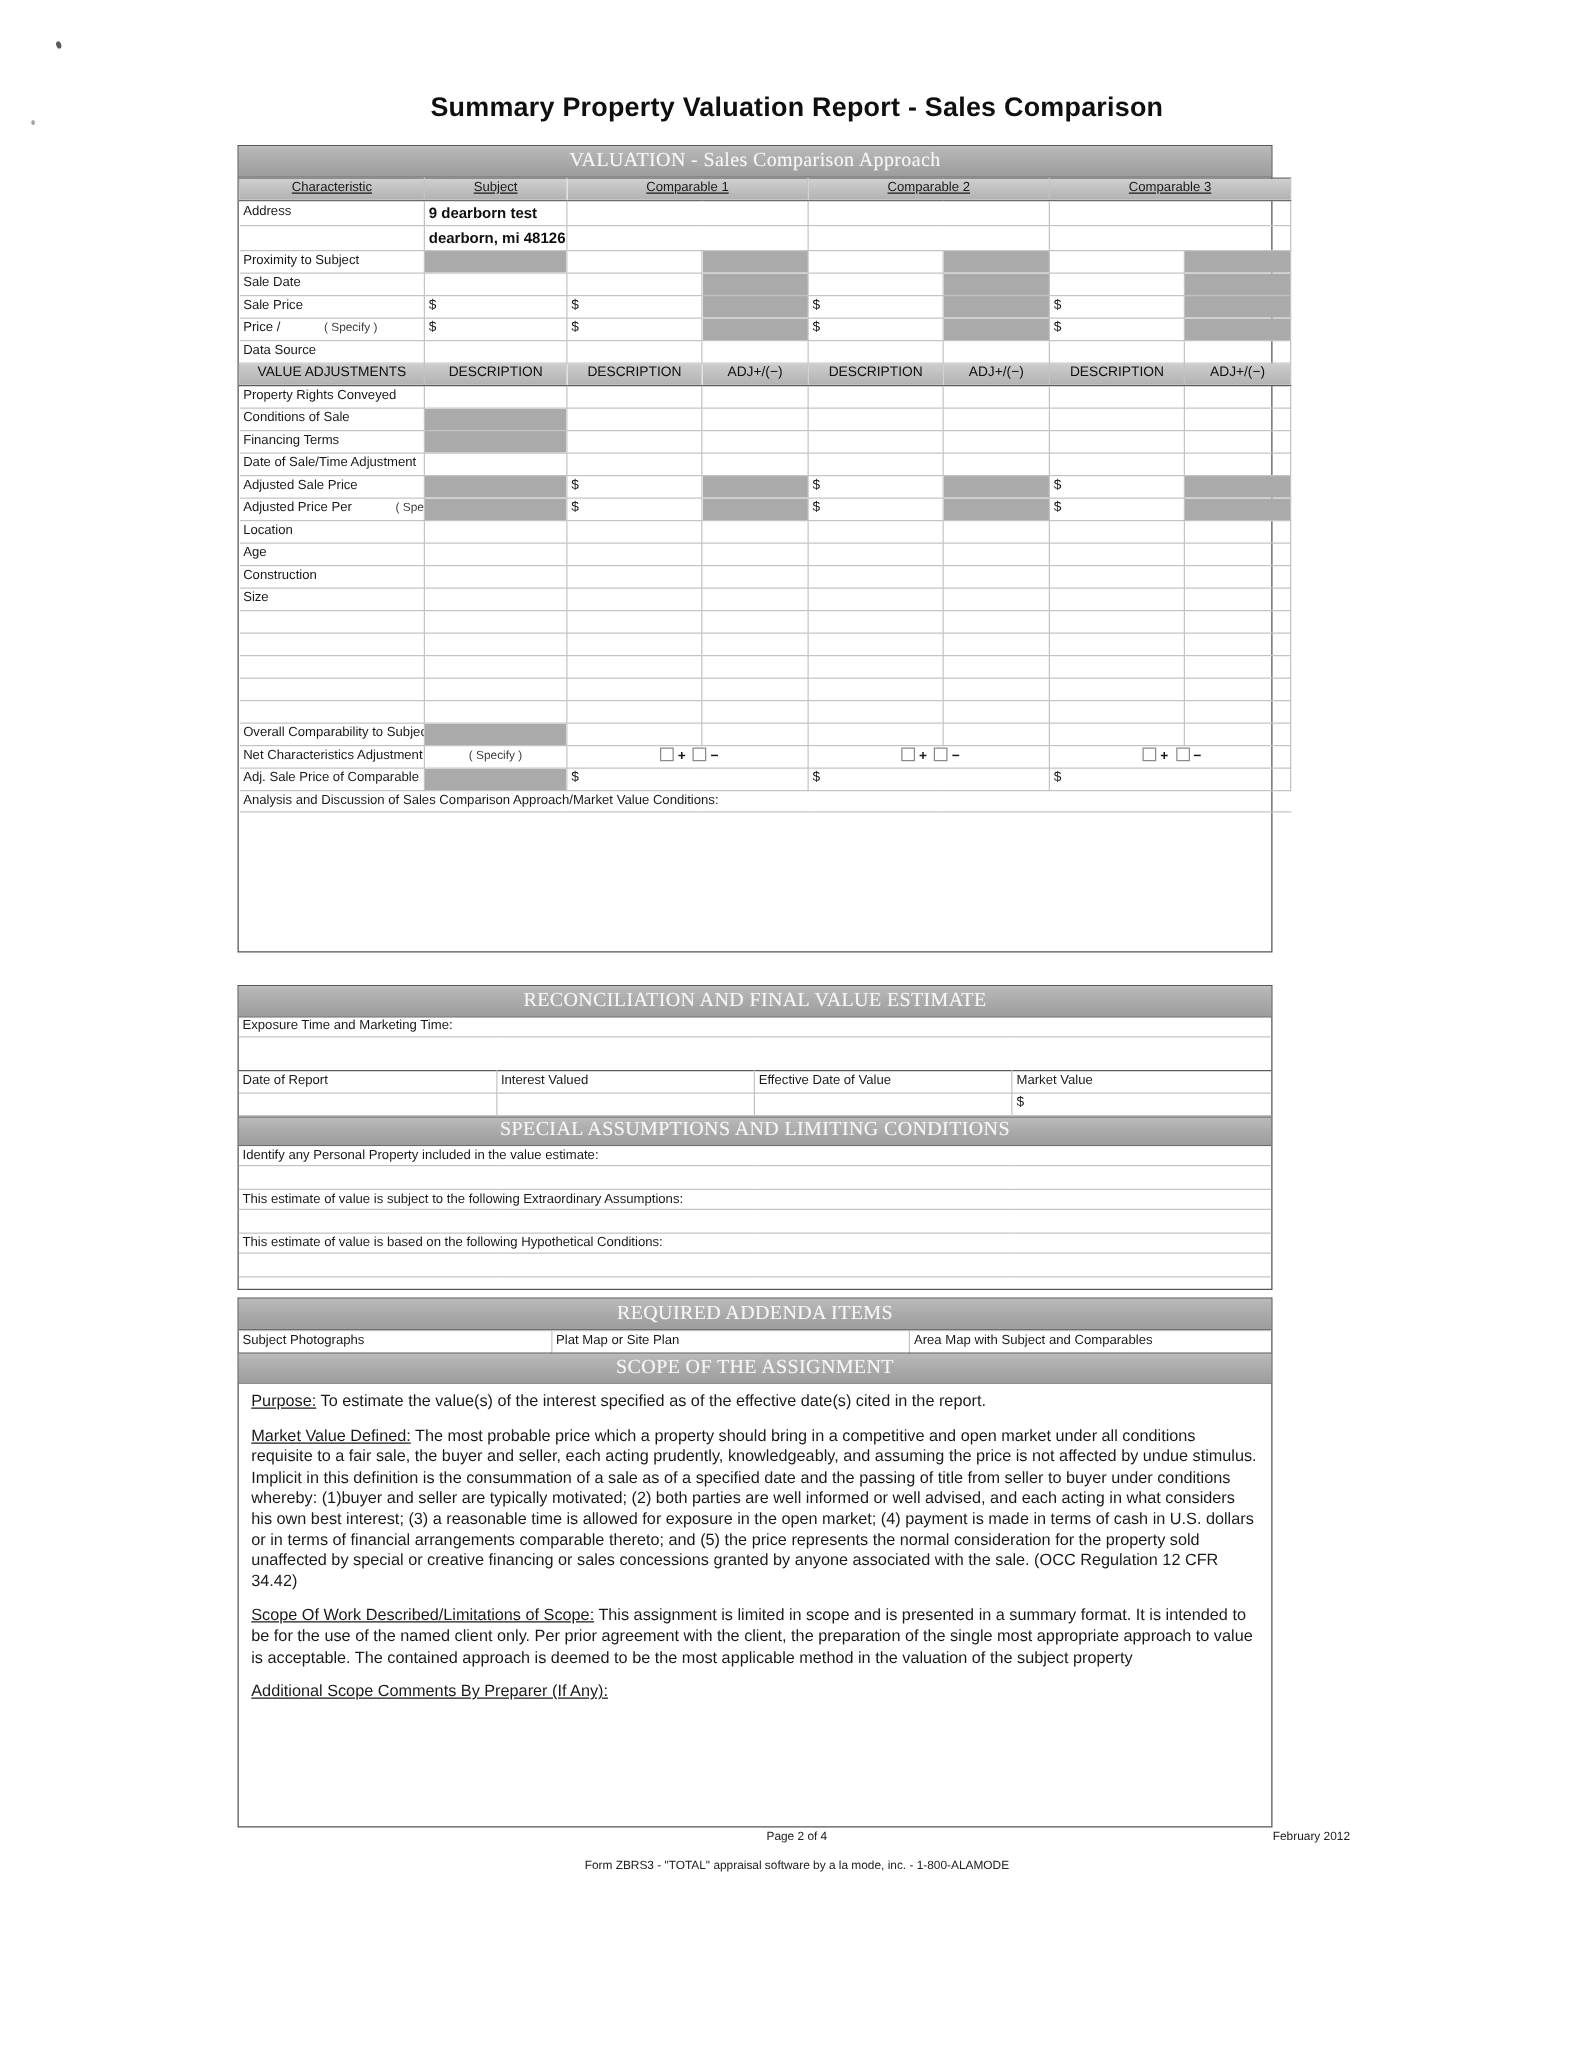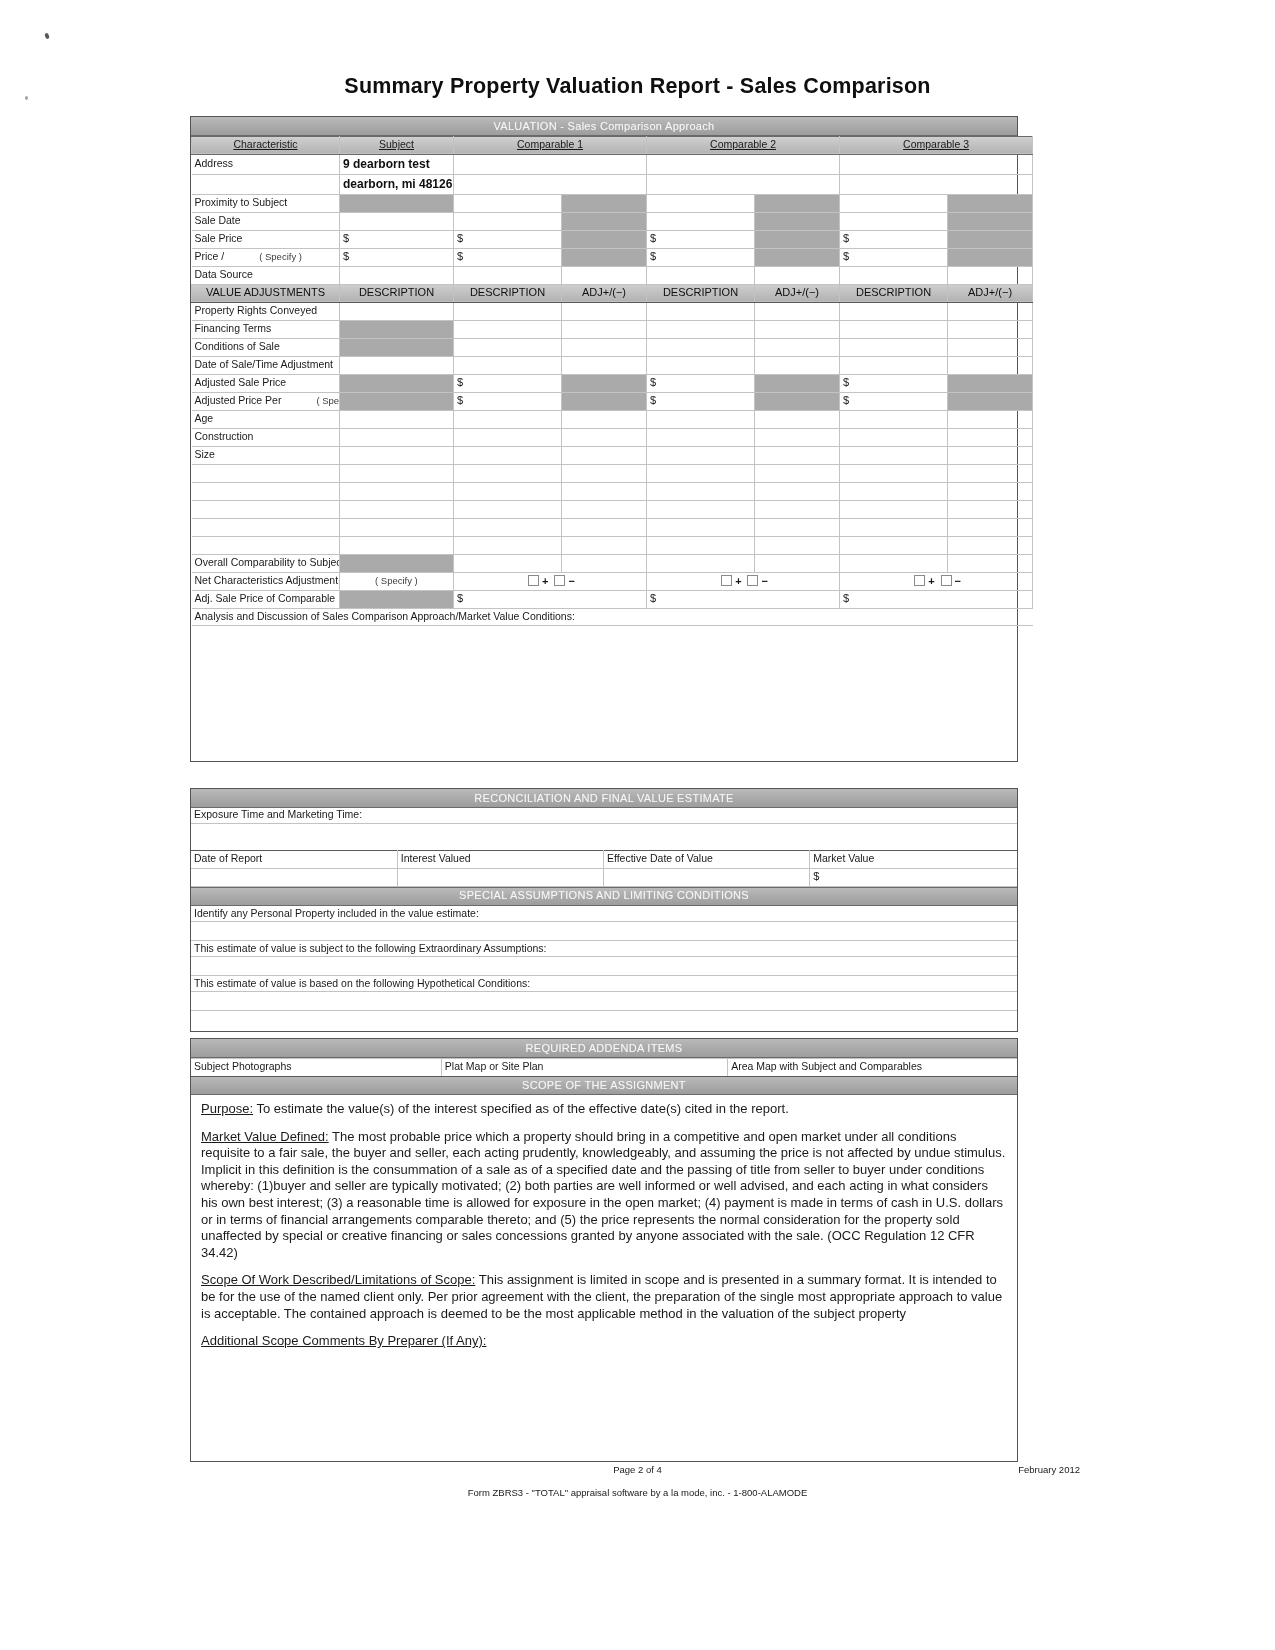--- a/index.html
+++ b/index.html
@@ -33,26 +33,27 @@
   .block{
     position:absolute;
     left:190px;width:828px;
     border:1.4px solid #555;
     background:#fff;
     box-sizing:border-box;
   }
   .bandhdr{
     background:linear-gradient(180deg,#b9b9b9 0%,#a8a8a8 55%,#9c9c9c 100%);
     color:#f4f4f4;
-    font-size:11px;
+    font-size:16px;
     text-align:center;
     letter-spacing:.3px;
     padding:2.5px 0 3px;
     border-bottom:1px solid #6a6a6a;
     text-shadow:0 0 1px rgba(255,255,255,.35);
+    font-family:Liberation Serif, serif;
   }
   table{border-collapse:collapse;width:100%;table-layout:fixed;}
   td{
     border:0.8px solid #c2c2c2;
     font-size:10.5px;
     height:17px;
     padding:0 3px;
     vertical-align:middle;
     line-height:1.05;
     overflow:hidden;
@@ -229,31 +230,31 @@
         <td class="lbl">Property Rights Conveyed</td>
         <td></td>
         <td></td>
         <td></td>
         <td></td>
         <td></td>
         <td></td>
         <td></td>
       </tr>
       <tr>
+        <td class="lbl">Conditions of Sale</td>
+        <td class="shade"></td>
+        <td></td>
+        <td></td>
+        <td></td>
+        <td></td>
+        <td></td>
+        <td></td>
+      </tr>
+      <tr>
         <td class="lbl">Financing Terms</td>
-        <td class="shade"></td>
-        <td></td>
-        <td></td>
-        <td></td>
-        <td></td>
-        <td></td>
-        <td></td>
-      </tr>
-      <tr>
-        <td class="lbl">Conditions of Sale</td>
         <td class="shade"></td>
         <td></td>
         <td></td>
         <td></td>
         <td></td>
         <td></td>
         <td></td>
       </tr>
       <tr>
         <td class="lbl">Date of Sale/Time Adjustment</td>
@@ -282,20 +283,30 @@
         </td>
         <td class="shade"></td>
         <td class="dollar">$</td>
         <td class="shade"></td>
         <td class="dollar">$</td>
         <td class="shade"></td>
         <td class="dollar">$</td>
         <td class="shade"></td>
       </tr>
 
+      <tr>
+        <td class="lbl">Location</td>
+        <td></td>
+        <td></td>
+        <td></td>
+        <td></td>
+        <td></td>
+        <td></td>
+        <td></td>
+      </tr>
       <tr>
         <td class="lbl">Age</td>
         <td></td>
         <td></td>
         <td></td>
         <td></td>
         <td></td>
         <td></td>
         <td></td>
       </tr>

